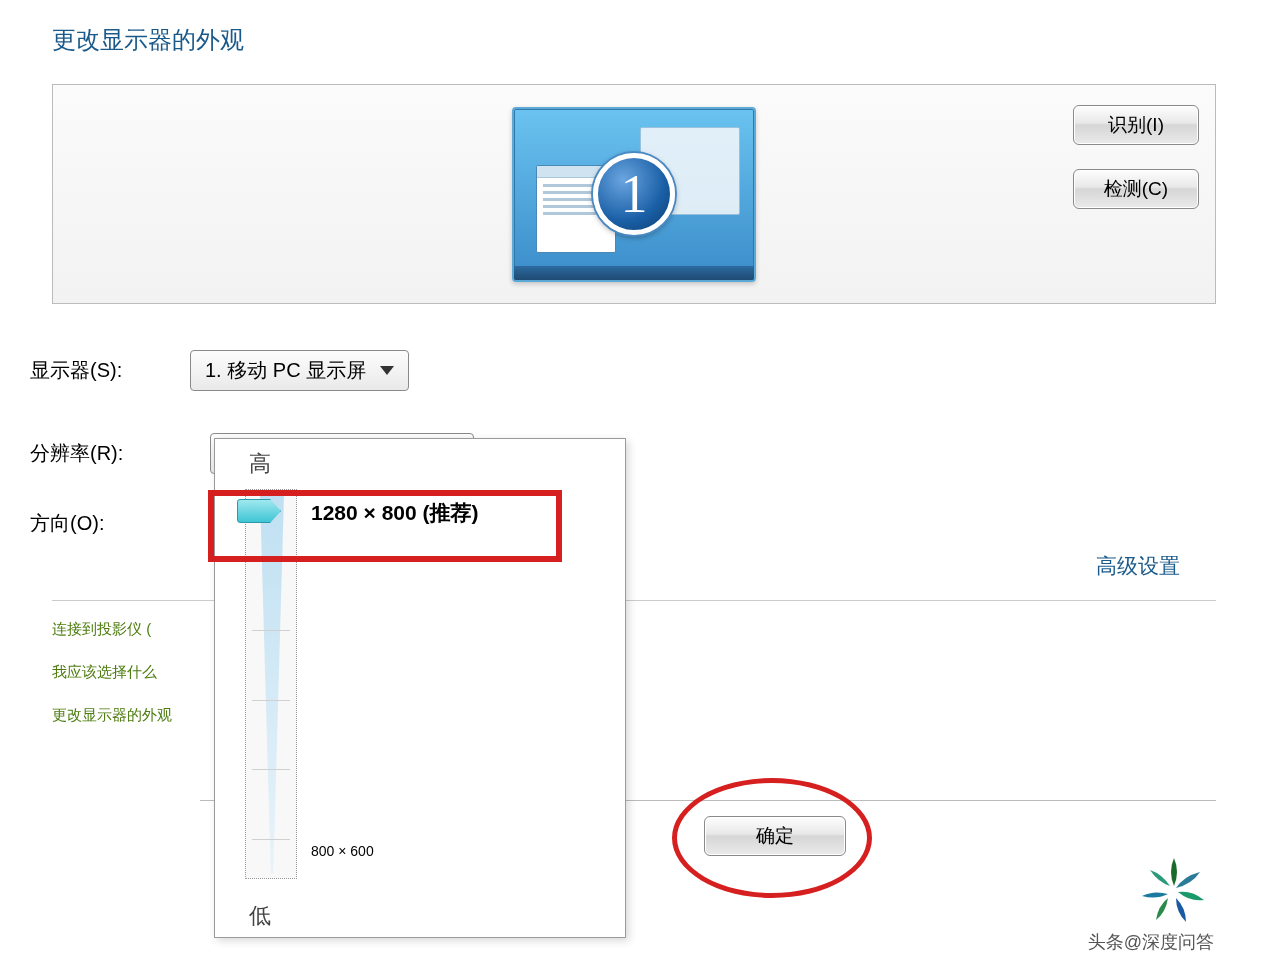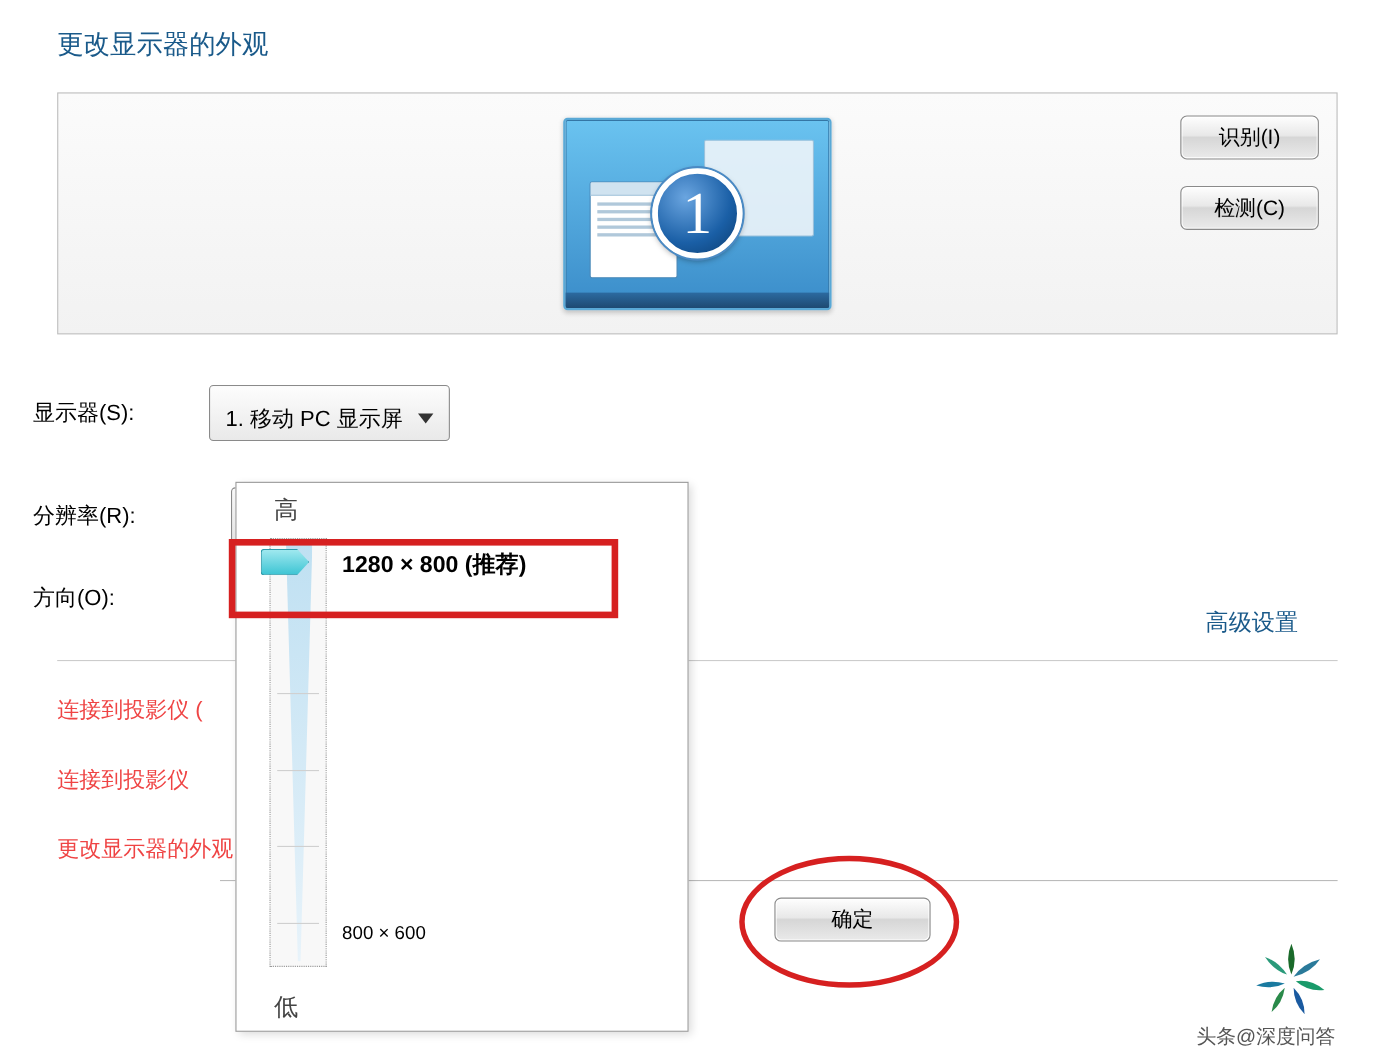--- a/index.html
+++ b/index.html
@@ -60,29 +60,29 @@
   }
   .field-row { display:flex; align-items:center; margin-left:30px; }
   .row-display { margin-top:46px; }
   .row-res { margin-top:42px;gap:20px; }
   .row-orient { margin-top:36px; }
   .field-label { width:160px; font-size:20px; }
   .combo {
     display:flex; align-items:center;
     background: linear-gradient(#fdfdfd,#e9e9e9);
     border:1px solid #8a8a8a; border-radius:4px;
-    padding: 16px 14px 6px 14px;
+    padding: 6px 14px 6px 14px;
     font-size:20px; cursor:pointer;
     position:relative;
   }
   .combo .caret { margin-left:14px; width:0;height:0;border-left:7px solid transparent;border-right:7px solid transparent;border-top:9px solid #333;}
   .adv-link { position:absolute; right:88px; top:552px; color:#1a5a8a; font-size:21px; cursor:pointer;}
   .hr { position:absolute; left:52px; right:52px; top:600px; height:1px; background:#ccc; }
   .link-list { position:absolute; left:52px; top:620px; display:flex; flex-direction:column; gap:24px; }
-  .link-list a { color:#ef4444; font-size:20px; text-decoration:none; cursor:pointer;margin-top:12px;}
+  .link-list a { color:#4d7c0f; font-size:15px; text-decoration:none; cursor:pointer;}
   .bottom-hr { position:absolute; left:200px; right:52px; top:800px; height:1px; background:#bbb; }
   
   
   .res-flyout {
     position:absolute;
     left:214px; top:438px;
     width:412px; height:500px;
     background:#fff;
     border:1px solid #9a9a9a;
     box-shadow: 3px 3px 8px rgba(0,0,0,.15);
@@ -104,21 +104,21 @@
     position:absolute; left:236px; top:60px; width:44px; height:24px;
     background: linear-gradient(#9fe8ef,#3fc5d4);
     border:1px solid #2a9aaa; border-radius:3px 10px 10px 3px;
     clip-path: polygon(0 0, 75% 0, 100% 50%, 75% 100%, 0 100%);
     z-index:6; cursor:pointer;
   }
   .slider-label-top{
     position:absolute; left:306px; top:58px; font-size:21px; font-weight:bold;
   }
   .slider-label-bot{
-    position:absolute; left:306px; bottom:76px; font-size:17px;margin-top:24px;
+    position:absolute; left:306px; bottom:76px; font-size:14px;margin-top:24px;
   }
   .red-box{
     position:absolute; left:208px; top:490px; width:354px; height:72px;
     border:6px solid #d62020; z-index:7; pointer-events:none;
   }
   .red-ellipse{
     position:absolute; left:672px; top:778px; width:200px; height:120px;
     border:5px solid #d62020; border-radius:50%; z-index:7; pointer-events:none;
   }
   .ok-btn{
@@ -190,21 +190,21 @@
 
 <div class="field-row row-orient">
   <div class="field-label">方向(O):</div>
 </div>
 
 <div class="adv-link">高级设置</div>
 <div class="hr"></div>
 
 <div class="link-list">
   <a>连接到投影仪 (</a>
-  <a>连接到投影仪</a>
+  <a>我应该选择什么</a>
   <a>更改显示器的外观</a>
 </div>
 
 <div class="bottom-hr"></div>
 
 <div class="res-flyout">
   <div class="slider-high">高</div>
   <div class="slider-track">
     <div class="slider-wedge"></div>
     <div class="slider-tick" style="top:18%;"></div>

